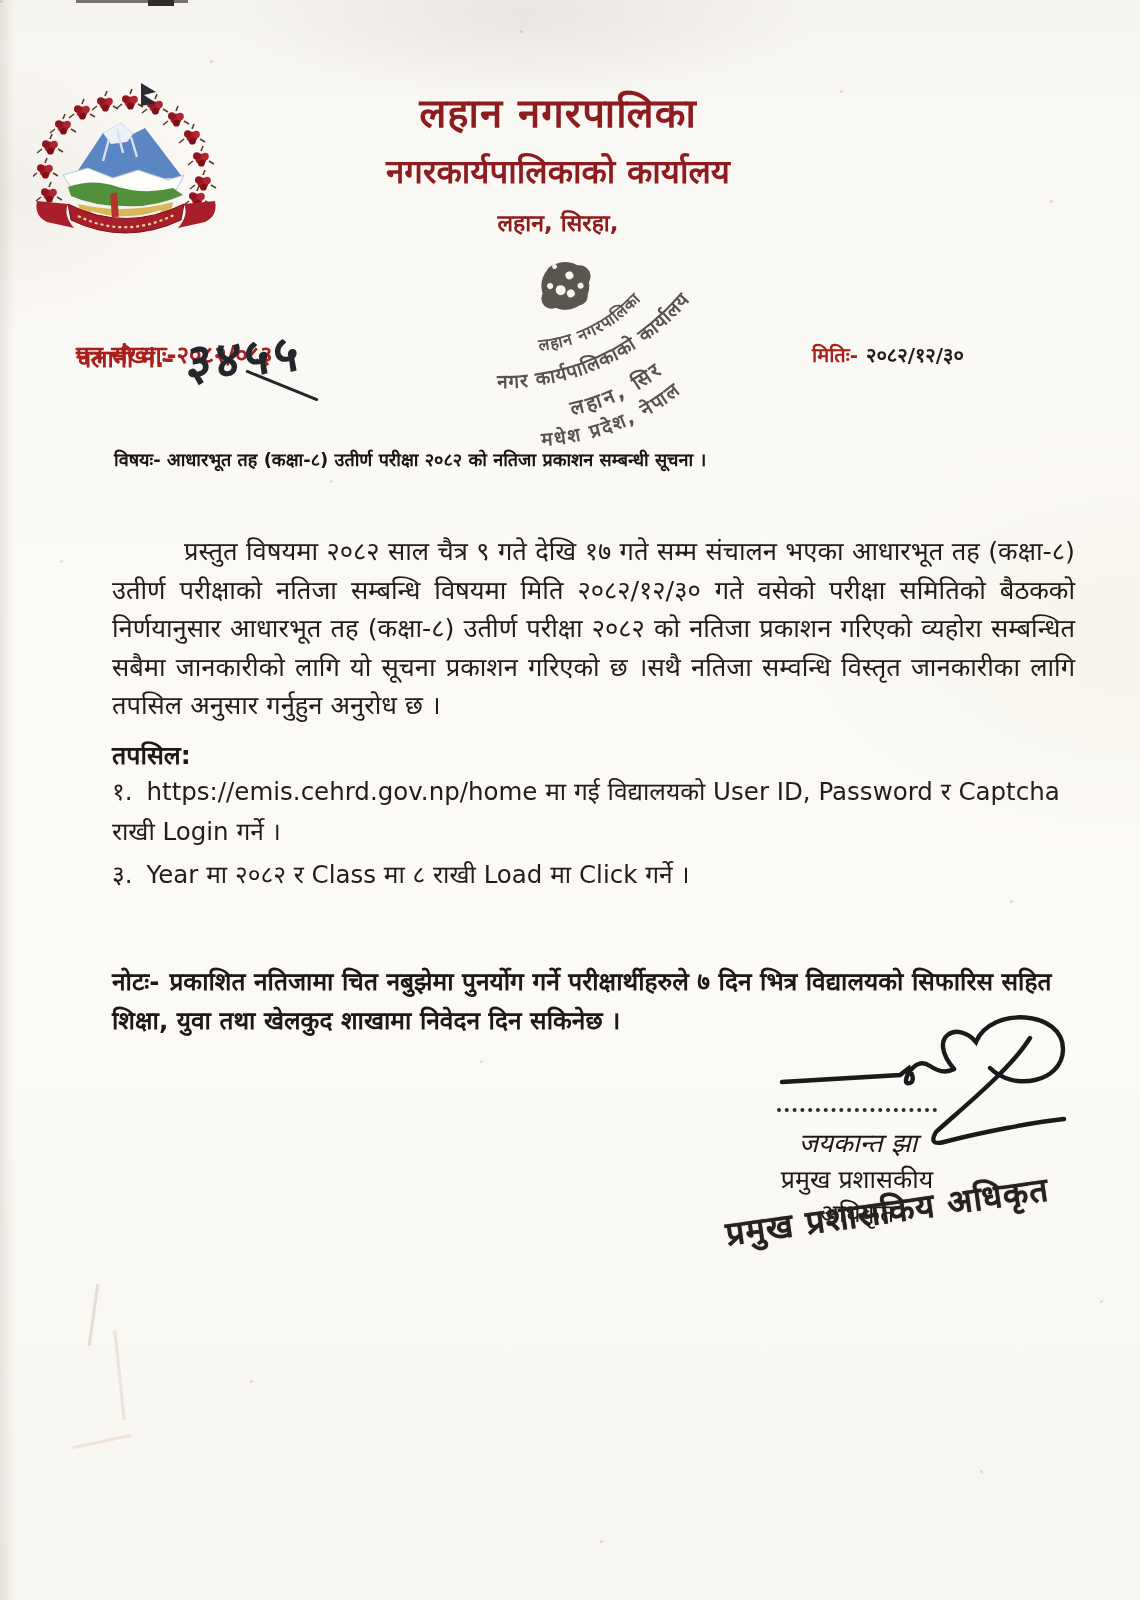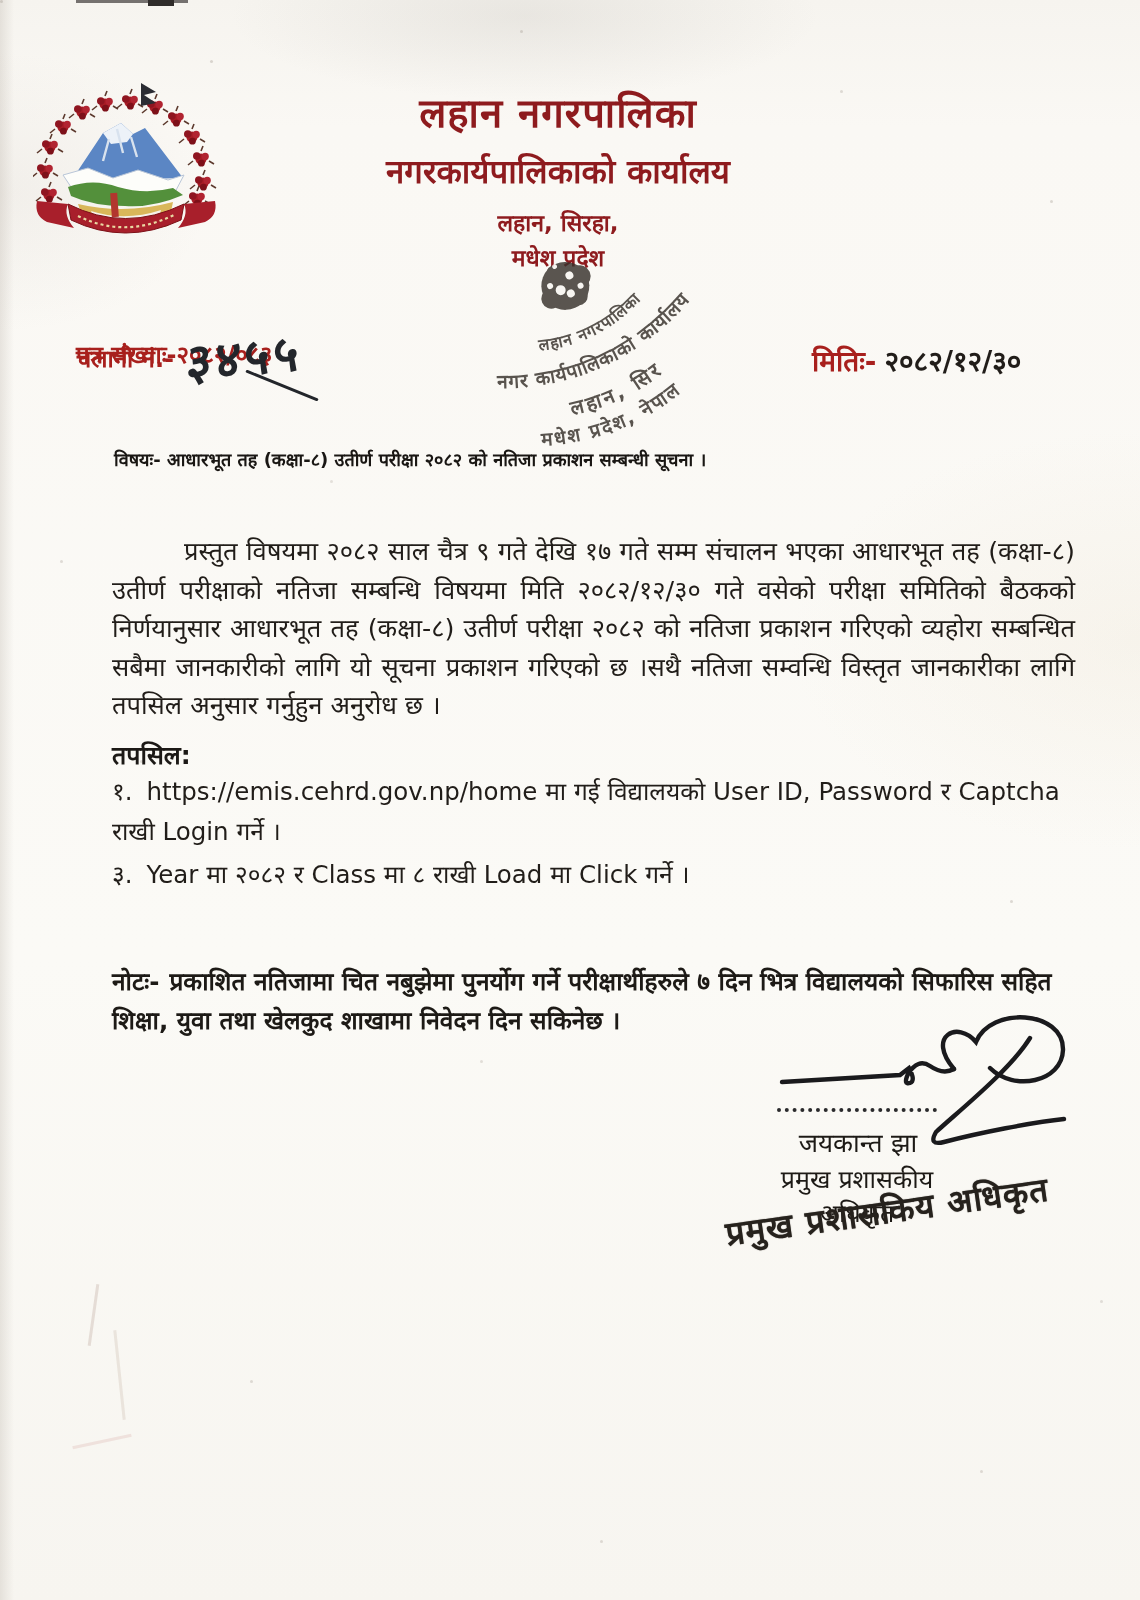--- a/index.html
+++ b/index.html
@@ -30,38 +30,38 @@
 
   
   .ref{left:76px;top:299px;font-size:24px;font-weight:600;margin-top:38px;}
   .disp{left:76px;top:341px;font-size:24px;font-weight:600;}
   .hand{
     left:186px;top:322px;font-size:50px;color:#23262b;
     transform:rotate(-5deg) skewX(-7deg);letter-spacing:3px;font-weight:600;
   }
   .hand-tail{left:243px;top:384px;width:78px;height:3px;background:#23262b;
     transform:rotate(22deg);border-radius:2px;}
-  .date{left:812px;top:341px;font-size:28px;font-weight:600;}
+  .date{left:812px;top:341px;font-size:20px;font-weight:600;}
   .date .val{color:#211d19;margin-left:8px;}
 
   
   .subject{left:114px;top:447px;font-size:18px;font-weight:700;color:#191613;white-space:nowrap;}
   .para{left:112px;top:532px;width:963px;font-size:25.5px;line-height:38.6px;
     text-align:justify;text-indent:72px;color:#211d19;}
   .tapasil{left:112px;top:737px;font-size:25px;font-weight:600;color:#1c1916;}
   .list{left:112px;top:769px;width:978px;color:#211d19;}
   .li{font-size:24.5px;line-height:40px;text-align:left;margin-top:3px;}
   .li .num{margin-right:14px;}
   .note{left:112px;top:946px;width:978px;font-size:24.5px;line-height:39px;
     font-weight:600;color:#1d1a16;text-align:left;margin-top:16px;}
   .note .lbl{font-weight:700;margin-right:10px;}
 
   
   .dotline{left:777px;top:1090px;width:160px;height:18px;border-bottom:4px dotted #2a2a2c;}
-  .sig-name{left:758px;top:1124px;width:200px;text-align:center;font-size:26px;color:#1d1a16;}
+  .sig-name{left:758px;top:1124px;width:200px;text-align:center;font-size:26px;color:#1d1a16;font-style:italic;}
   .sig-title{left:742px;top:1161px;width:230px;text-align:center;font-size:25px;color:#1d1a16;}
   .sig-stamp{
     left:722px;top:1188px;width:330px;text-align:center;font-size:33px;font-weight:800;
     color:#26221d;transform:rotate(-8deg);letter-spacing:1px;
     text-shadow:0 0 1px rgba(38,34,29,.65);
   }
 
   
   .edge-line-a{left:76px;top:0;width:112px;height:3px;background:#4a4644;opacity:.75;}
   .edge-line-b{left:148px;top:0;width:26px;height:6px;background:#2f2c2a;}
@@ -131,21 +131,20 @@
 
     <path d="M4,118 Q1,133 14,139 L41,145 Q30,132 35,121 Z" fill="#a81f2b"></path>
     <path d="M182,118 Q185,133 172,139 L145,145 Q156,132 151,121 Z" fill="#a81f2b"></path>
     <path d="M35,121 Q92,150 151,121 L148,137 Q92,163 38,137 Z" fill="#a81f2b" stroke="#7c1017" stroke-width="1"></path>
     <path d="M45,133 Q92,156 141,132" stroke="#e9d9a2" stroke-width="2.2" stroke-dasharray="3,3" fill="none"></path>
   </svg>
 
   <div class="abs hdr t1 maroon">लहान नगरपालिका</div>
   <div class="abs hdr t2 maroon">नगरकार्यपालिकाको कार्यालय</div>
   <div class="abs hdr t3 maroon">लहान, सिरहा,</div>
-  <div class="abs hdr t4 maroon">मधेश प्रदेश</div>
 
   <svg class="abs" style="left:443px;top:238px;" width="300" height="220" viewBox="0 0 300 220">
     <g transform="rotate(-24 150 110)" fill="#36302a" opacity="0.82">
 
       <g transform="translate(150,42)">
         <circle r="24" fill="#37322c"></circle>
         <circle cx="-18" cy="6" r="10" fill="#37322c"></circle>
           <circle cx="17" cy="-3" r="11" fill="#37322c"></circle>
         <circle cx="-4" cy="-15" r="9" fill="#37322c"></circle>
           <circle cx="8" cy="15" r="9" fill="#37322c"></circle>

